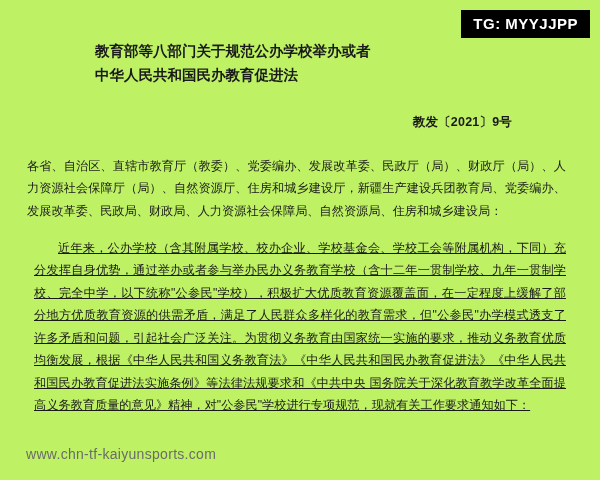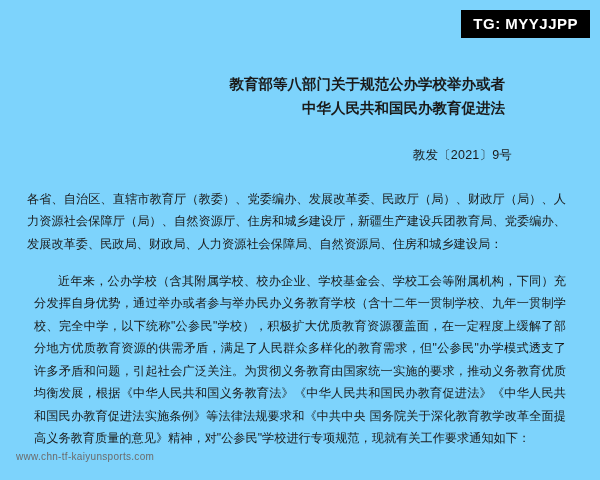--- a/index.html
+++ b/index.html
@@ -10,21 +10,21 @@
     width: 600px;
     height: 480px;
     background: #e8e8e8;
     font-family: "Liberation Sans", sans-serif;
     overflow: hidden;
   }
   .page {
     position: relative;
     width: 600px;
     height: 480px;
-    background: #7dd3fc;
+    background: #bef264;
     box-sizing: border-box;
   }
   .tg-badge {
     position: absolute;
     top: 10px;
     right: 10px;
     background: #000000;
     color: #ffffff;
     font-size: 15px;
     font-weight: bold;
@@ -35,63 +35,65 @@
   }
   .doc-body {
     position: absolute;
     left: 0;
     top: 0;
     width: 600px;
     padding: 0;
   }
   .doc-title {
     margin: 0;
-    padding: 73px 95px 0 95px;
-    text-align: right;
+    padding: 40px 95px 0 95px;
+    text-align: left;
     font-size: 14.5px;
     font-weight: bold;
     line-height: 1.65;
     color: #1a1a1a;
     font-family: "Liberation Sans", sans-serif;
   }
   .doc-title .line {
     display: block;
   }
   .doc-number {
     margin: 0;
     padding: 26px 88px 0 0;
     text-align: right;
     font-size: 12.5px;
     color: #1a1a1a;
     letter-spacing: 0.2px;
+    font-weight: bold;
   }
   .doc-recipients {
     margin: 0;
     padding: 24px 34px 0 27px;
     font-size: 12.2px;
     line-height: 1.85;
     color: #1a1a1a;
     text-align: justify;
     text-justify: inter-character;
   }
   .doc-para {
     margin: 0;
     padding: 14px 34px 0 34px;
     font-size: 12.2px;
     line-height: 1.85;
     color: #1a1a1a;
     text-align: justify;
     text-justify: inter-character;
     text-indent: 24px;
+    text-decoration: underline;
   }
   .watermark {
     position: absolute;
-    left: 16px;
+    left: 26px;
     bottom: 18px;
-    font-size: 10px;
+    font-size: 14px;
     color: #6b6b6b;
     font-family: "Liberation Sans", sans-serif;
     letter-spacing: 0.3px;
   }
 </style>
 </head>
 <body>
 
 <div class="page">
 

